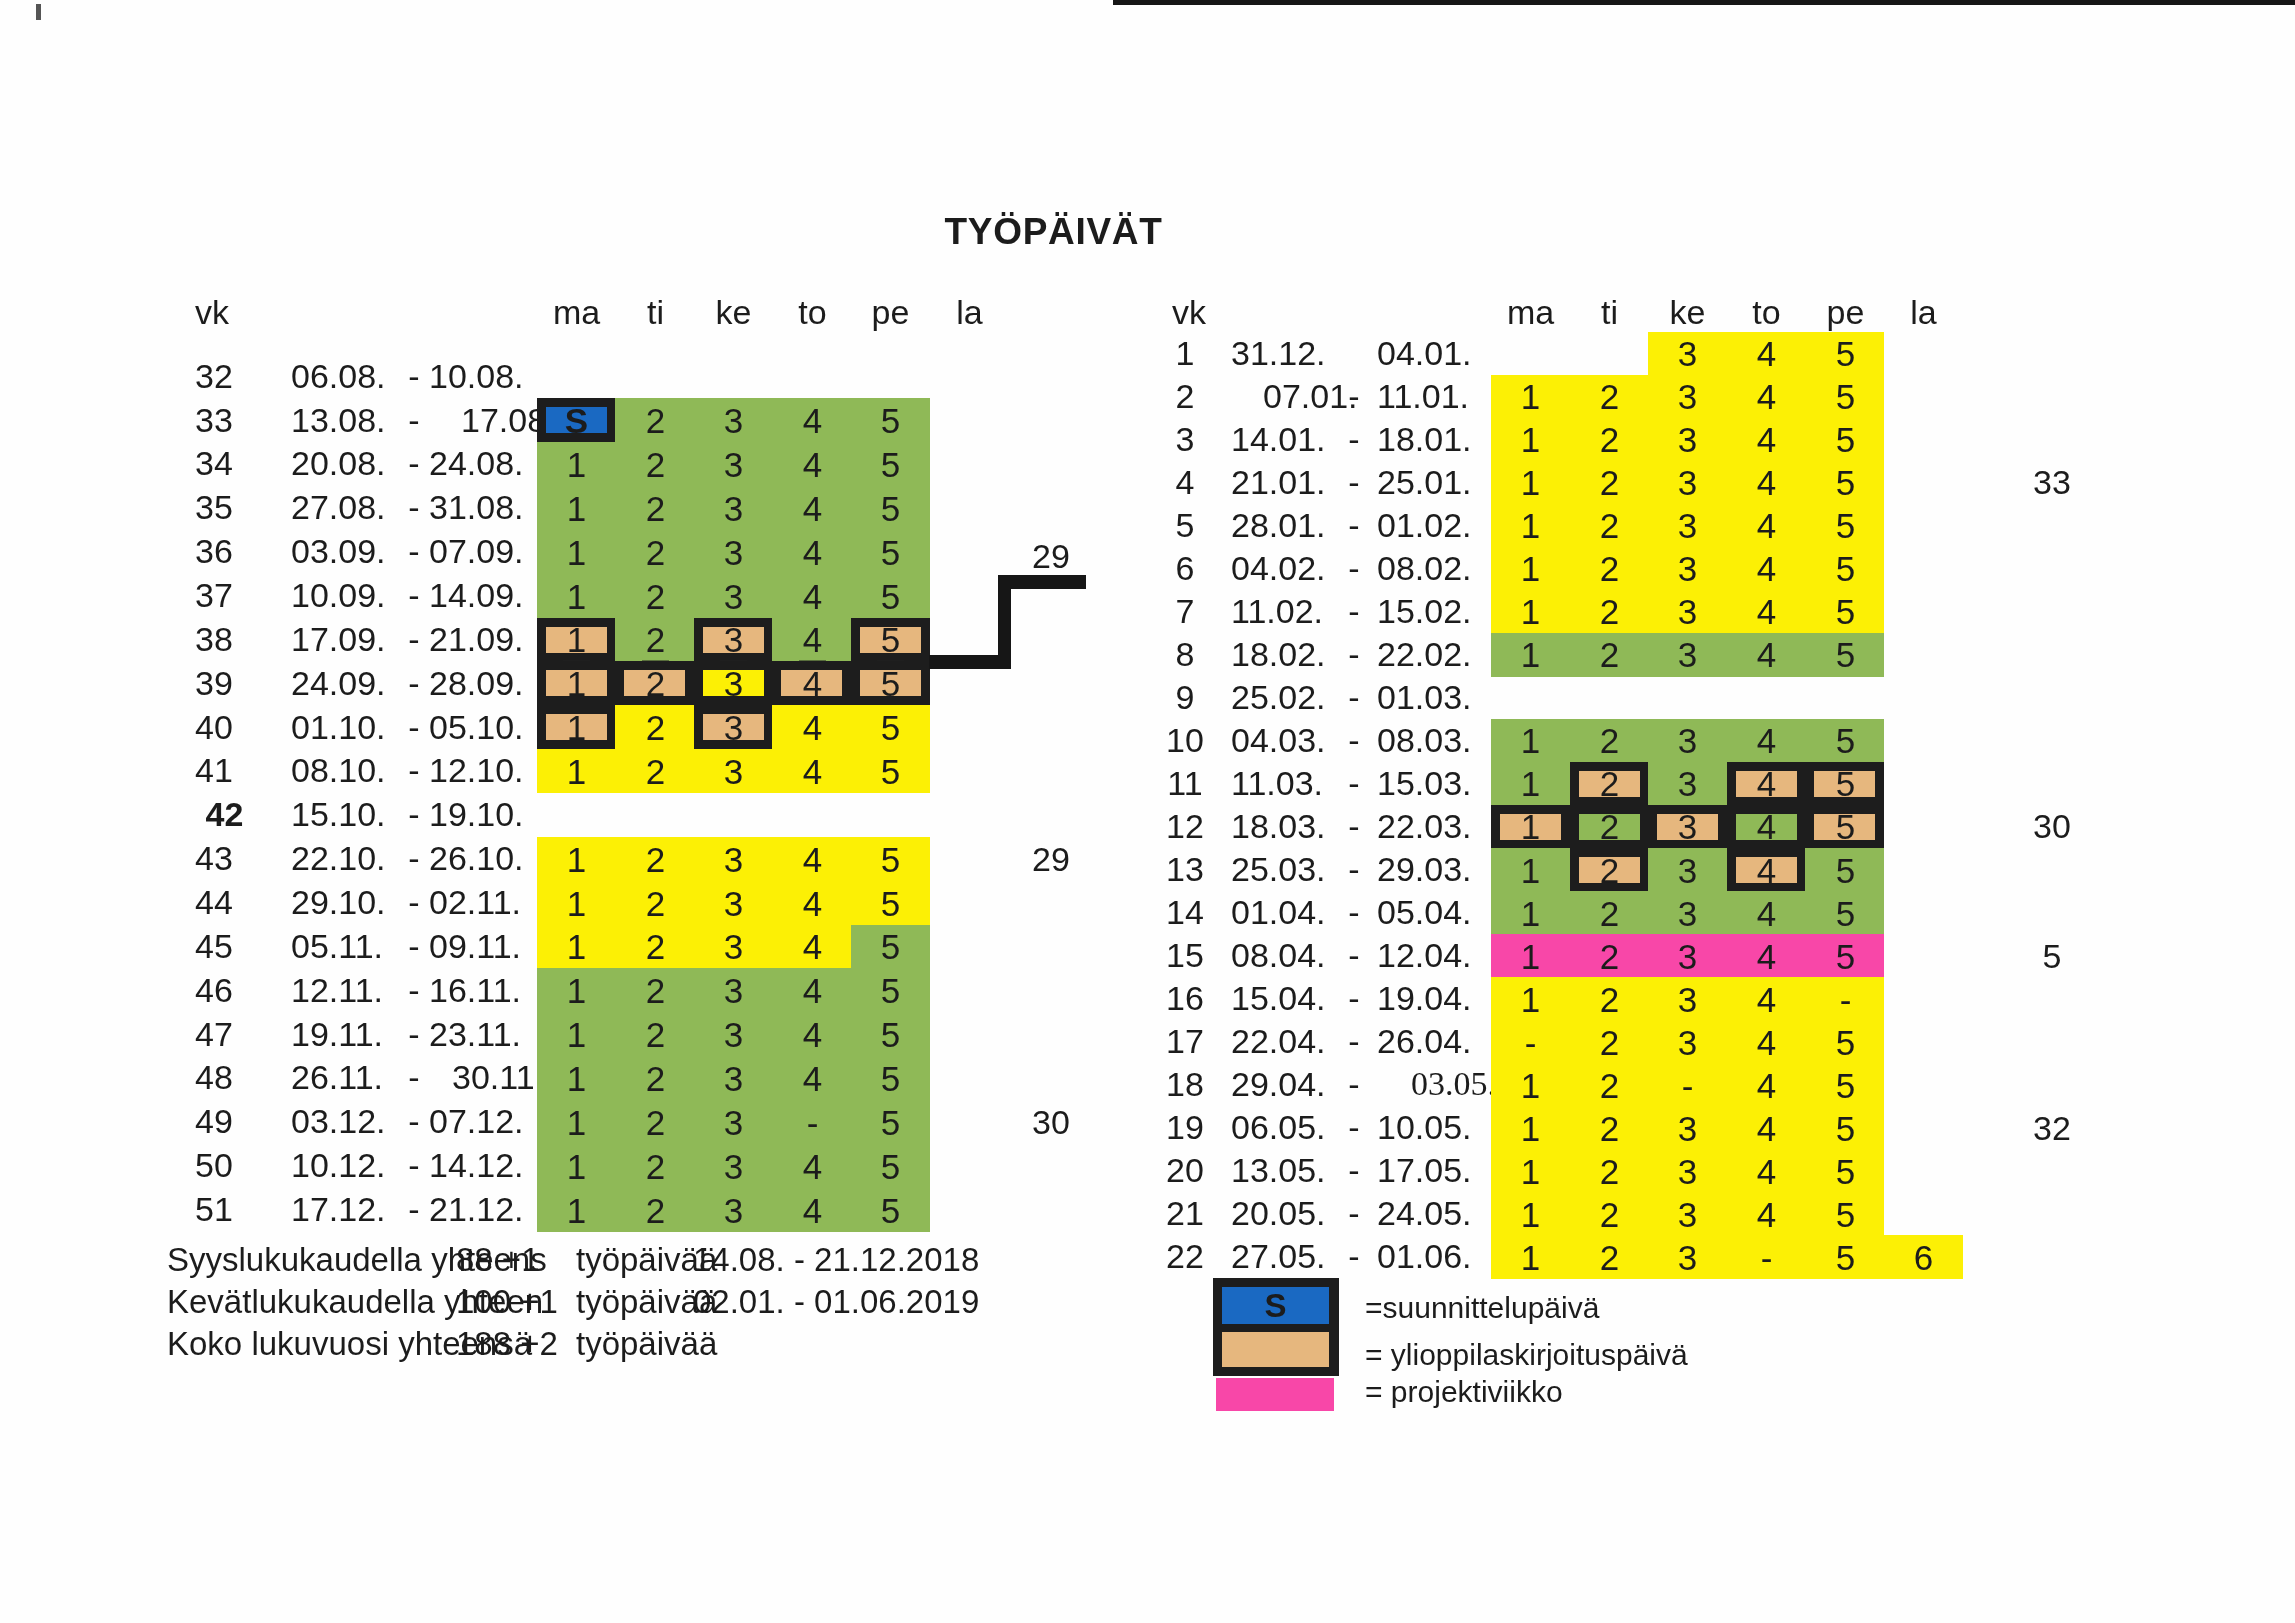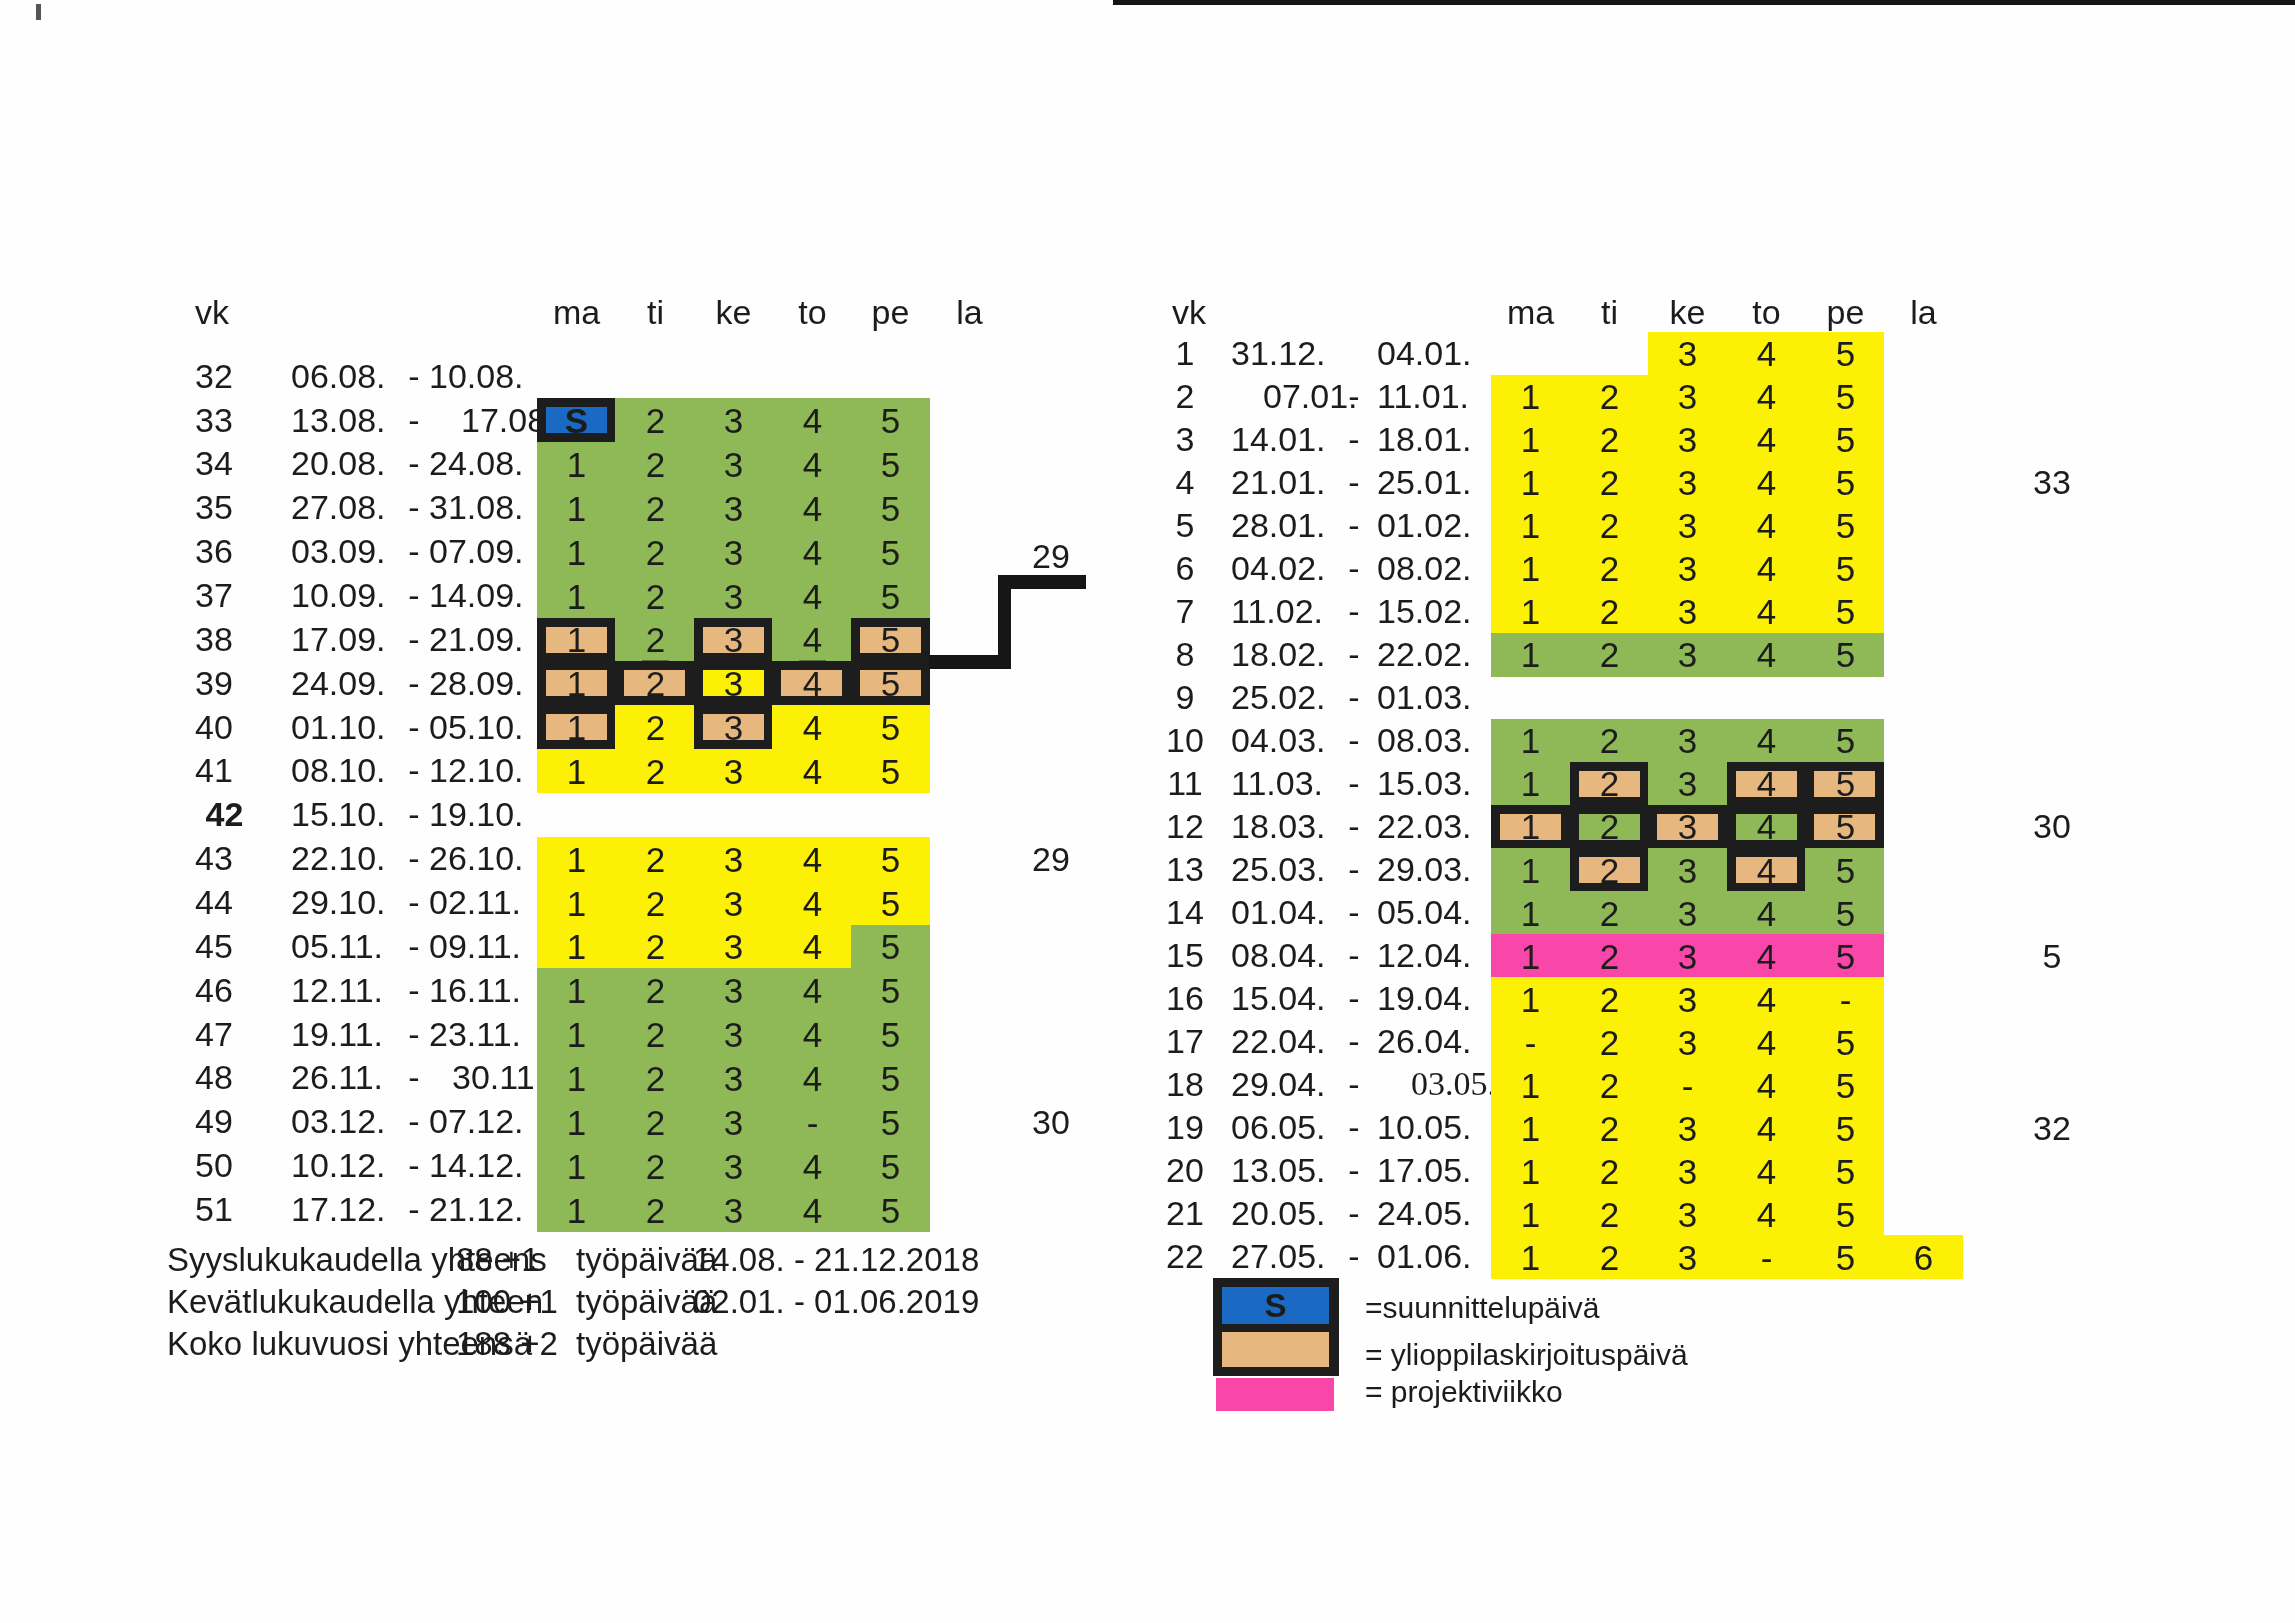--- a/index.html
+++ b/index.html
@@ -25,20 +25,21 @@
   .slabel{font-weight:bold; font-size:33px;}
 </style>
 </head>
 <body>
 
 <div id="page">
 
   <div class="abs scanline" style="left:1113px; top:0px; width:1183px; height:4.6px;"></div>
   <div class="abs" style="left:36px; top:3.9px; width:4.6px; height:15.7px; background:#555;"></div>
 
+  <div class="abs title" style="left:497px; top:211px; width:1113px;">TYÖPÄIVÄT</div>
 
   <div id="left-table" class="abs" style="left:0; top:0;">
       <div class="abs hdr" style="left: 195px; top: 293px;">vk</div>
       <div class="abs hdr colhdr" style="left: 576px; top: 293px;">ma</div>
       <div class="abs hdr colhdr" style="left: 655px; top: 293px;">ti</div>
       <div class="abs hdr colhdr" style="left: 733px; top: 293px;">ke</div>
       <div class="abs hdr colhdr" style="left: 812px; top: 293px;">to</div>
       <div class="abs hdr colhdr" style="left: 890px; top: 293px;">pe</div>
       <div class="abs hdr colhdr" style="left: 969px; top: 293px;">la</div>
       <div class="abs" style="left: 0px; top: 0px;">

